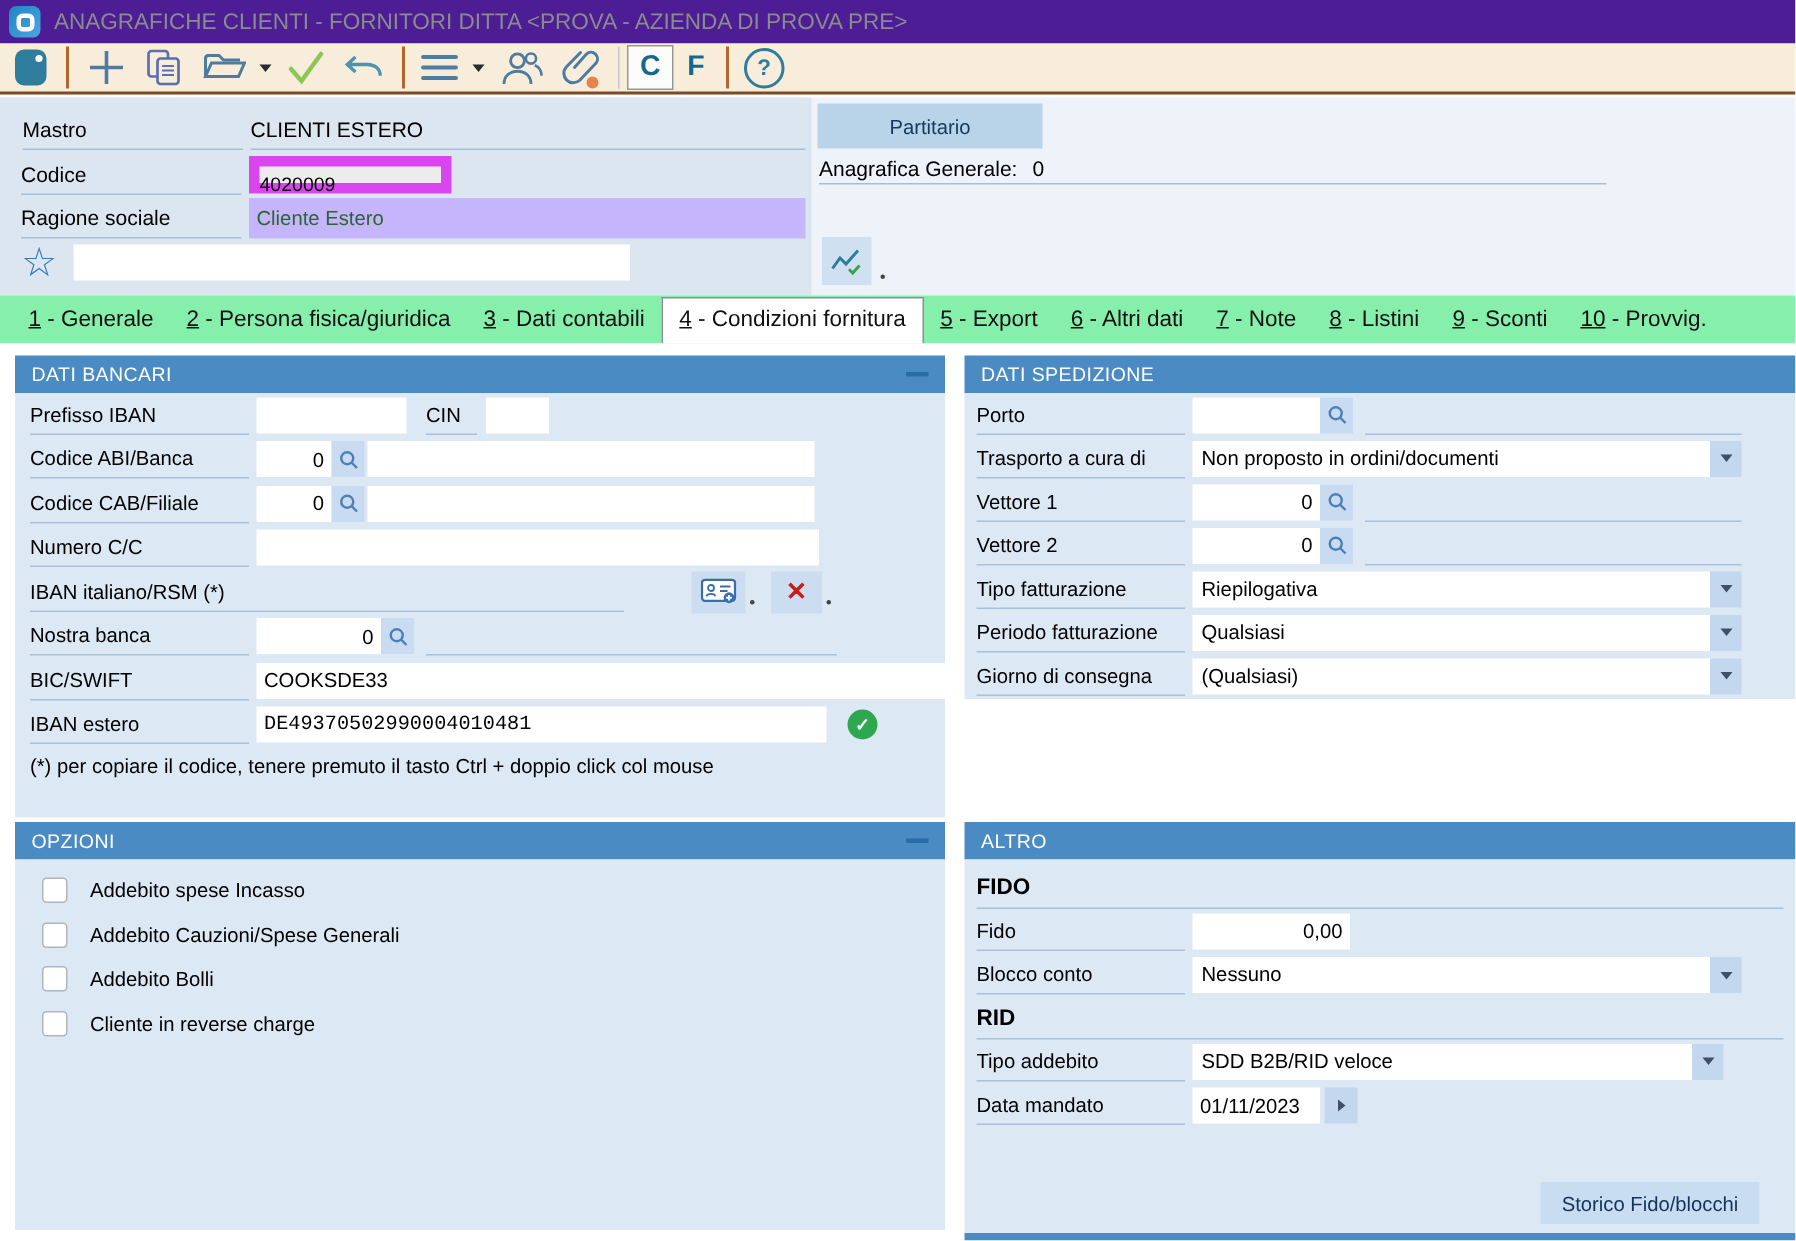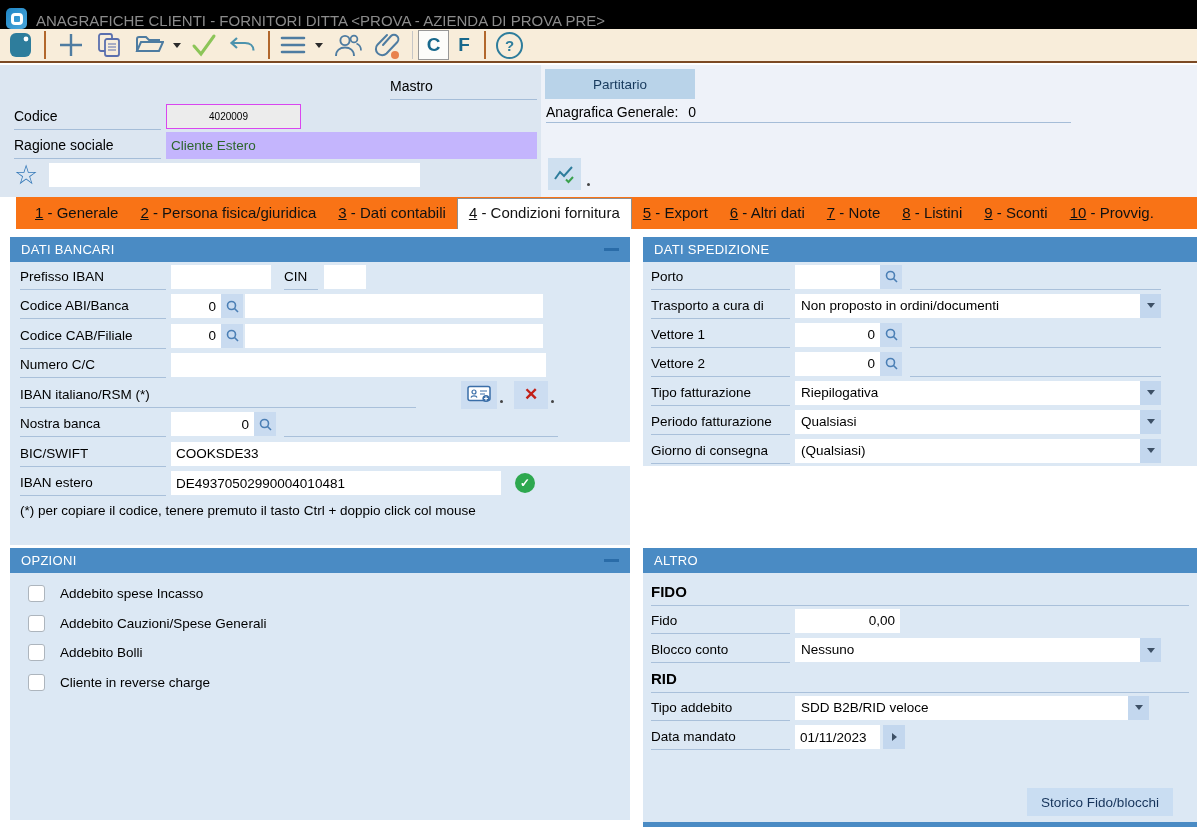--- a/index.html
+++ b/index.html
@@ -1,22 +1,22 @@
 <!DOCTYPE html>
 <html><head>
 <meta charset="utf-8">
 <style>
   * { box-sizing: border-box; margin: 0; padding: 0; }
   html,body { width:1197px; height:827px; }
   body { font-family:"Liberation Sans", sans-serif; background:#fff; overflow:hidden; color:#000; }
   .app { position:relative; width:1197px; height:827px; background:#fff; }
 
   
-  .titlebar { position:absolute; top:0; left:0; right:0; height:29px; background:#000000;
-              display:flex; align-items:flex-end; padding-left:6px; gap:9px; }
+  .titlebar { position:absolute; top:0; left:0; right:0; height:29px; background:#4c1d95;
+              display:flex; align-items:center; padding-left:6px; gap:9px; }
   .logo { width:21px; height:21px; border-radius:5px; background:linear-gradient(135deg,#1f86c5,#4aa7dc);
           display:flex; align-items:center; justify-content:center; flex-shrink:0; }
   .logo-in { width:12px; height:12px; border:3px solid #fff; border-radius:4px; }
   .title-text { color:#8b8b8b; font-size:15px; white-space:nowrap; }
 
   
   .toolbar { position:absolute; top:29px; left:0; right:0; height:34px; background:#f8edda;
              border-bottom:2px solid #7c4a24; display:flex; align-items:center; }
   .tbtn { height:30px; display:flex; align-items:center; justify-content:center; margin:0 5px; }
   .tdiv { width:2px; height:28px; background:#b2672c; margin:0 5px; }
@@ -31,37 +31,37 @@
 
   
   .headerbar { position:absolute; top:65px; left:0; right:0; height:132px; background:#eef2f9; }
   .header-left { position:absolute; left:0; top:0; width:541px; height:132px; background:#dce6f1; }
   .hrow { position:absolute; left:14px; right:4px; height:30px; display:flex; align-items:center; }
   .hlabel { width:147px; height:27px; line-height:27px; border-bottom:1px solid #a5bdd8;
             font-size:14px; flex-shrink:0; }
   .hval-line { margin-left:5px; width:370px; height:27px; line-height:27px;
                border-bottom:1px solid #a5bdd8; font-size:14px; }
   .codice-box { margin-left:5px; width:135px; height:25px; line-height:23px; background:#ececec;
-                border:1px solid #d946ef; font-size:10px; text-align:center; padding-right:10px; }
+                border:7px solid #d946ef; font-size:13px; text-align:left; padding-right:10px; }
   .ragione-box { margin-left:5px; width:371px; height:27px; line-height:27px; background:#c4b5fd;
                  color:#2d662d; font-size:13.5px; padding-left:5px; }
   .star { font-size:27px; color:#3579b8; line-height:30px; width:30px; }
   .fav-input { margin-left:122px; width:371px; height:28px; }
   .partitario { position:absolute; left:545px; top:4px; width:150px; height:30px; background:#b9d3e9;
                 border:none; color:#16395c; font-size:13.5px; display:flex; align-items:center;
                 justify-content:center; font-family:inherit; }
   .anagrow { position:absolute; left:546px; top:36px; width:525px; height:22px;
              border-bottom:1px solid #a5bdd8; font-size:14px; display:flex; gap:10px; align-items:center; }
   .chartbtn { position:absolute; left:548px; top:93px; width:33px; height:32px; background:#cfe0f0;
               display:flex; align-items:center; justify-content:center; border:none; }
   .mdot { width:3px; height:3px; background:#444; border-radius:50%; align-self:flex-end; margin:0 0 7px 3px; }
 
   
-  .tabs { position:absolute; top:197px; left:0; right:0; height:32px; background:#f97316;
-          display:flex; align-items:flex-end; padding-left:8px; font-size:15px;margin-left:16px; }
+  .tabs { position:absolute; top:197px; left:0; right:0; height:32px; background:#86efac;
+          display:flex; align-items:flex-end; padding-left:8px; font-size:15px; }
   .tab { padding:5px 11px 8px; white-space:nowrap; color:#111; }
   .tab .num { text-decoration:underline; }
   .tab.active { border:1px solid #8f8f8f; border-bottom:none; background:#fff; }
 
   
   .content { position:absolute; top:229px; left:0; right:0; bottom:0; background:#fff; }
   .panel { position:absolute; }
   .phead { height:25px; background:#4a8bc4; color:#fff; font-size:13px; letter-spacing:.3px;
            display:flex; align-items:center; padding:0 11px; }
   .pmin { margin-left:auto; width:15px; height:3px; background:#2a6ca8; }
@@ -190,20 +190,21 @@
     <div class="tdiv"></div>
     <button class="tbtn" style="background:none;border:none;">
       <span class="help">?</span>
     </button>
   </div>
 
   <div class="headerbar">
     <div class="header-left">
       <div class="hrow" style="top:6px;justify-content:flex-end;">
         <div class="hlabel">Mastro</div>
+        <div class="hval-line">CLIENTI ESTERO</div>
       </div>
       <div class="hrow" style="top:36px;">
         <div class="hlabel">Codice</div>
         <div class="codice-box">4020009</div>
       </div>
       <div class="hrow" style="top:65px;">
         <div class="hlabel">Ragione sociale</div>
         <div class="ragione-box">Cliente Estero</div>
       </div>
       <div class="hrow" style="top:95px;">
@@ -307,21 +308,21 @@
               </svg>
             </button>
           <div class="uline" style="margin-left:8px;margin-right:62px;"></div>
         </div>
         <div class="frow">
           <div class="flabel">BIC/SWIFT</div>
           <input class="inp" style="flex: 1 1 0%; margin-right: -15px;" value="COOKSDE33">
         </div>
         <div class="frow">
           <div class="flabel">IBAN estero</div>
-          <input class="inp" style="width: 330px;" value="DE49370502990004010481">
+          <input class="inp" style="width: 380px; font-family: Liberation Mono, monospace;" value="DE49370502990004010481">
           <div class="okcircle">
               <span>✓</span>
             </div>
         </div>
         <div class="note">(*) per copiare il codice, tenere premuto il tasto Ctrl + doppio click col mouse</div>
       </div>
     </div>
 
     <div class="panel p-sped">
       <div class="phead">

